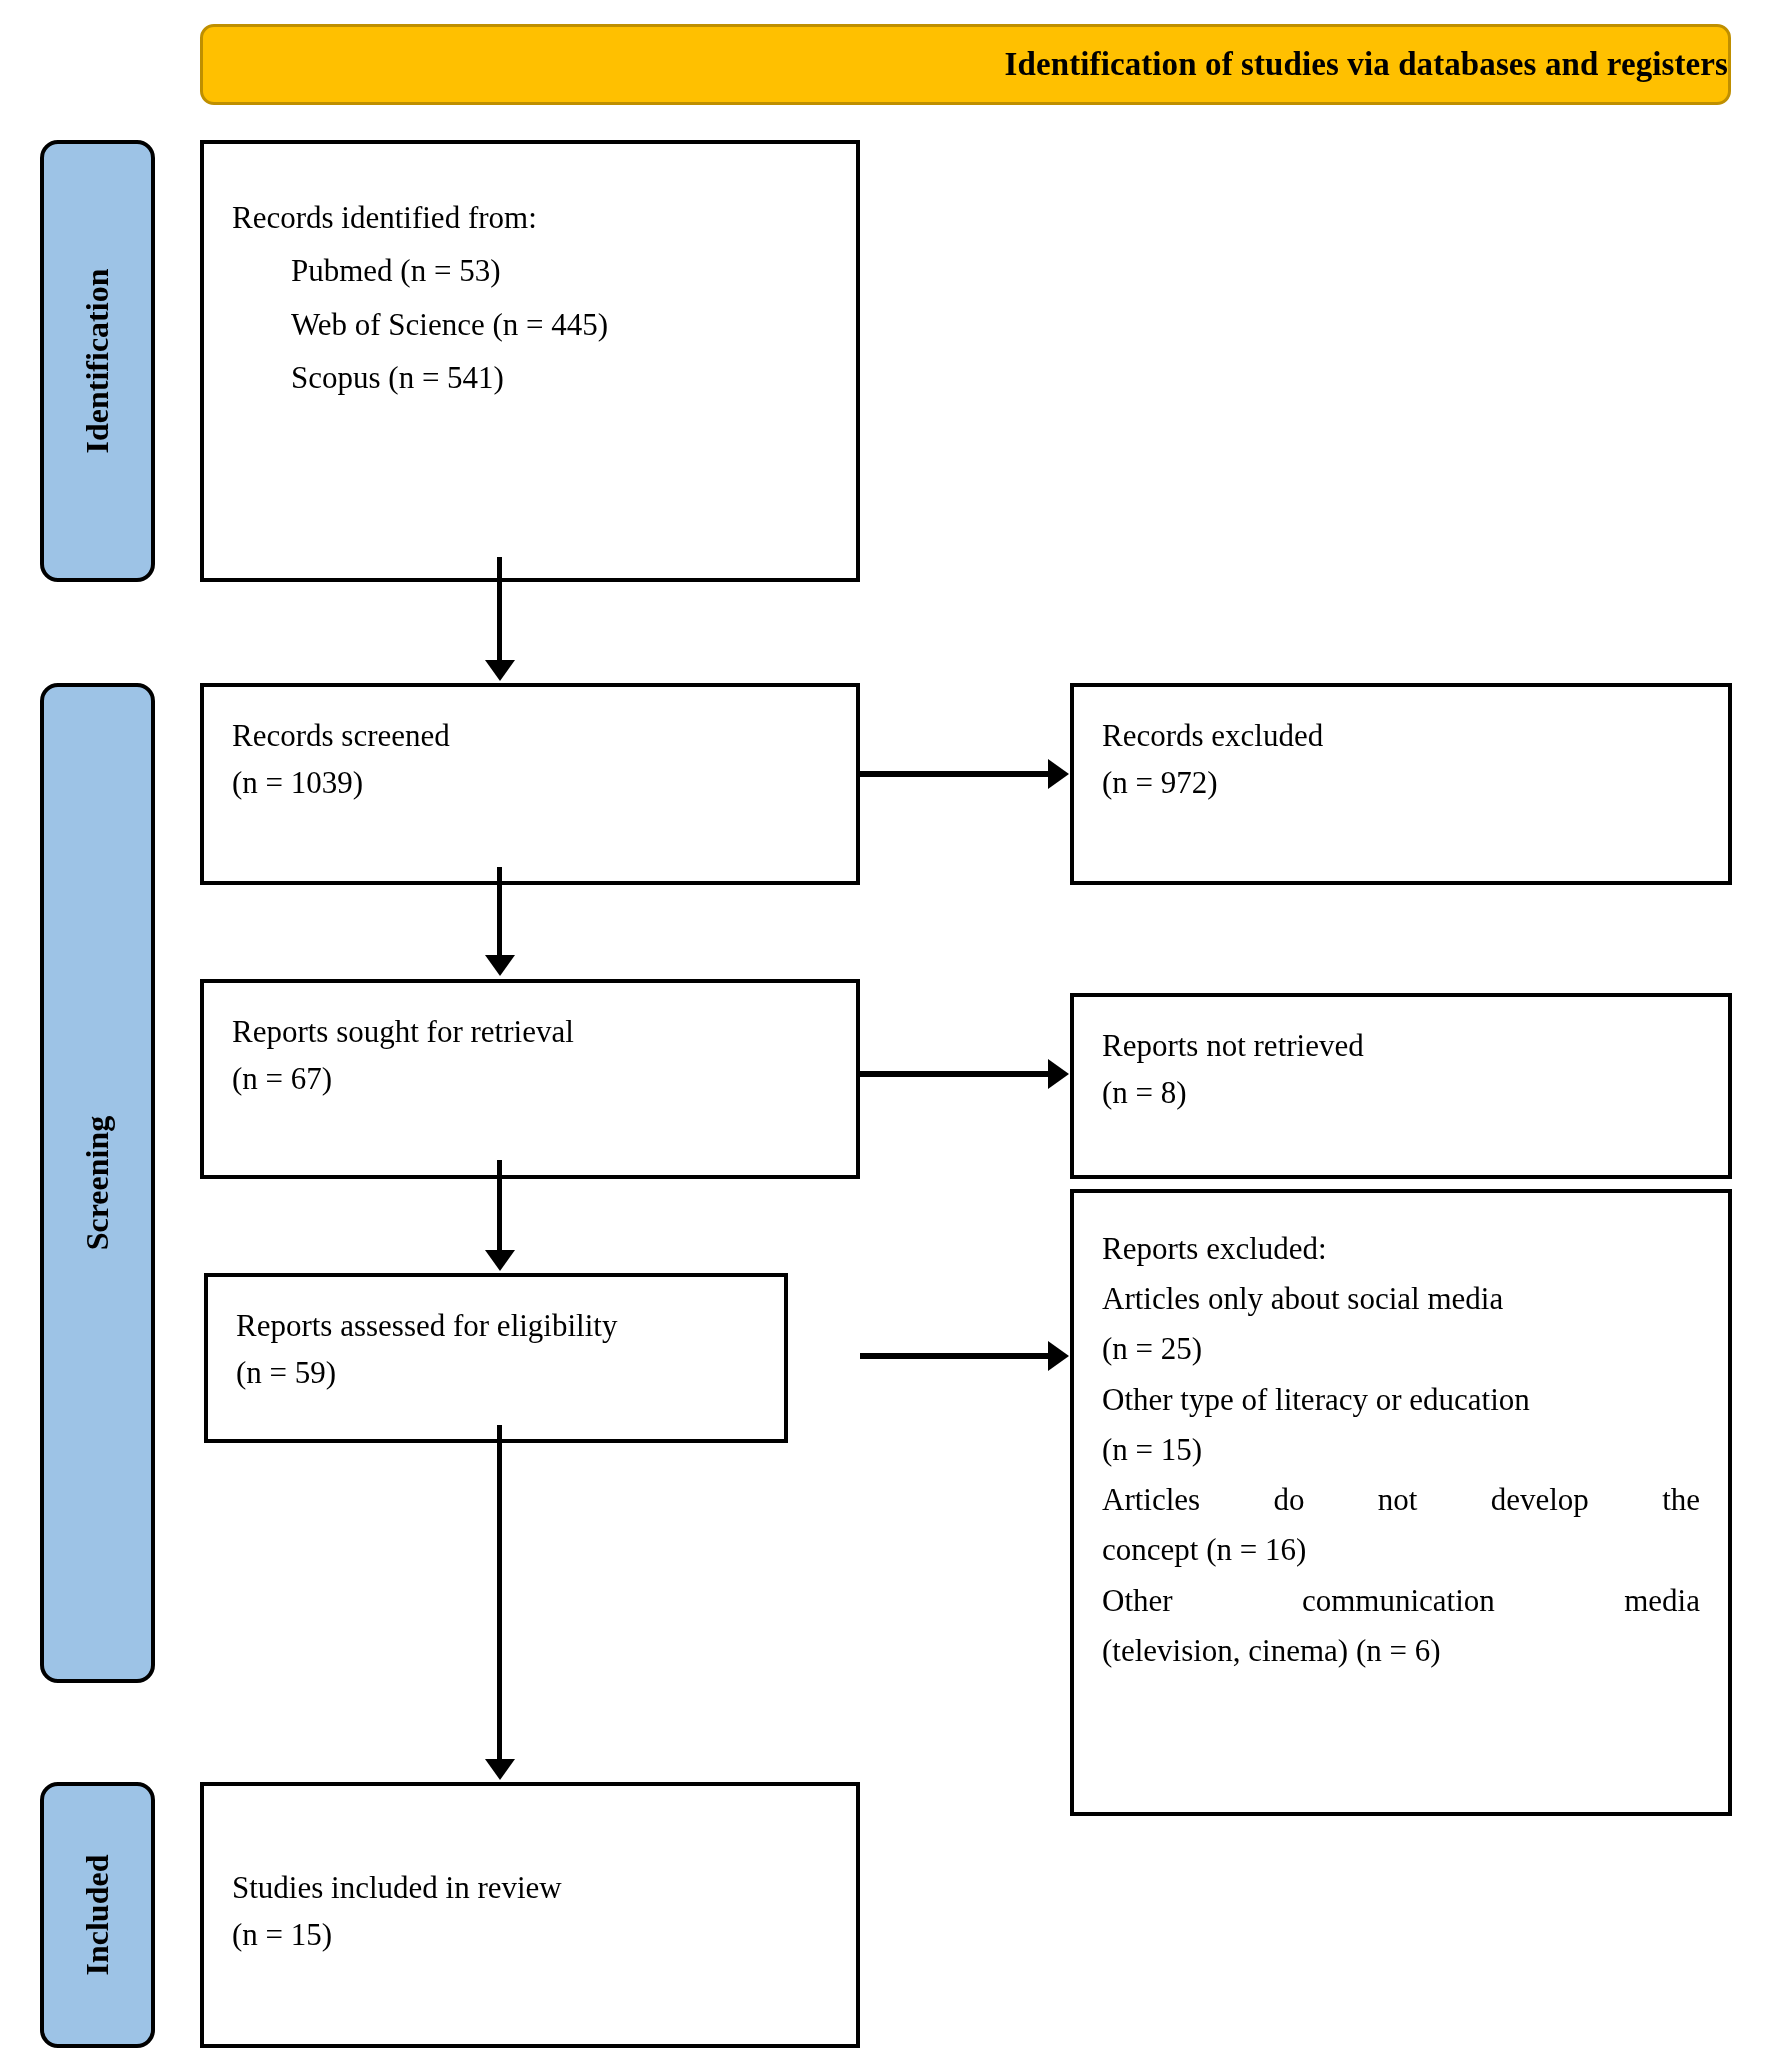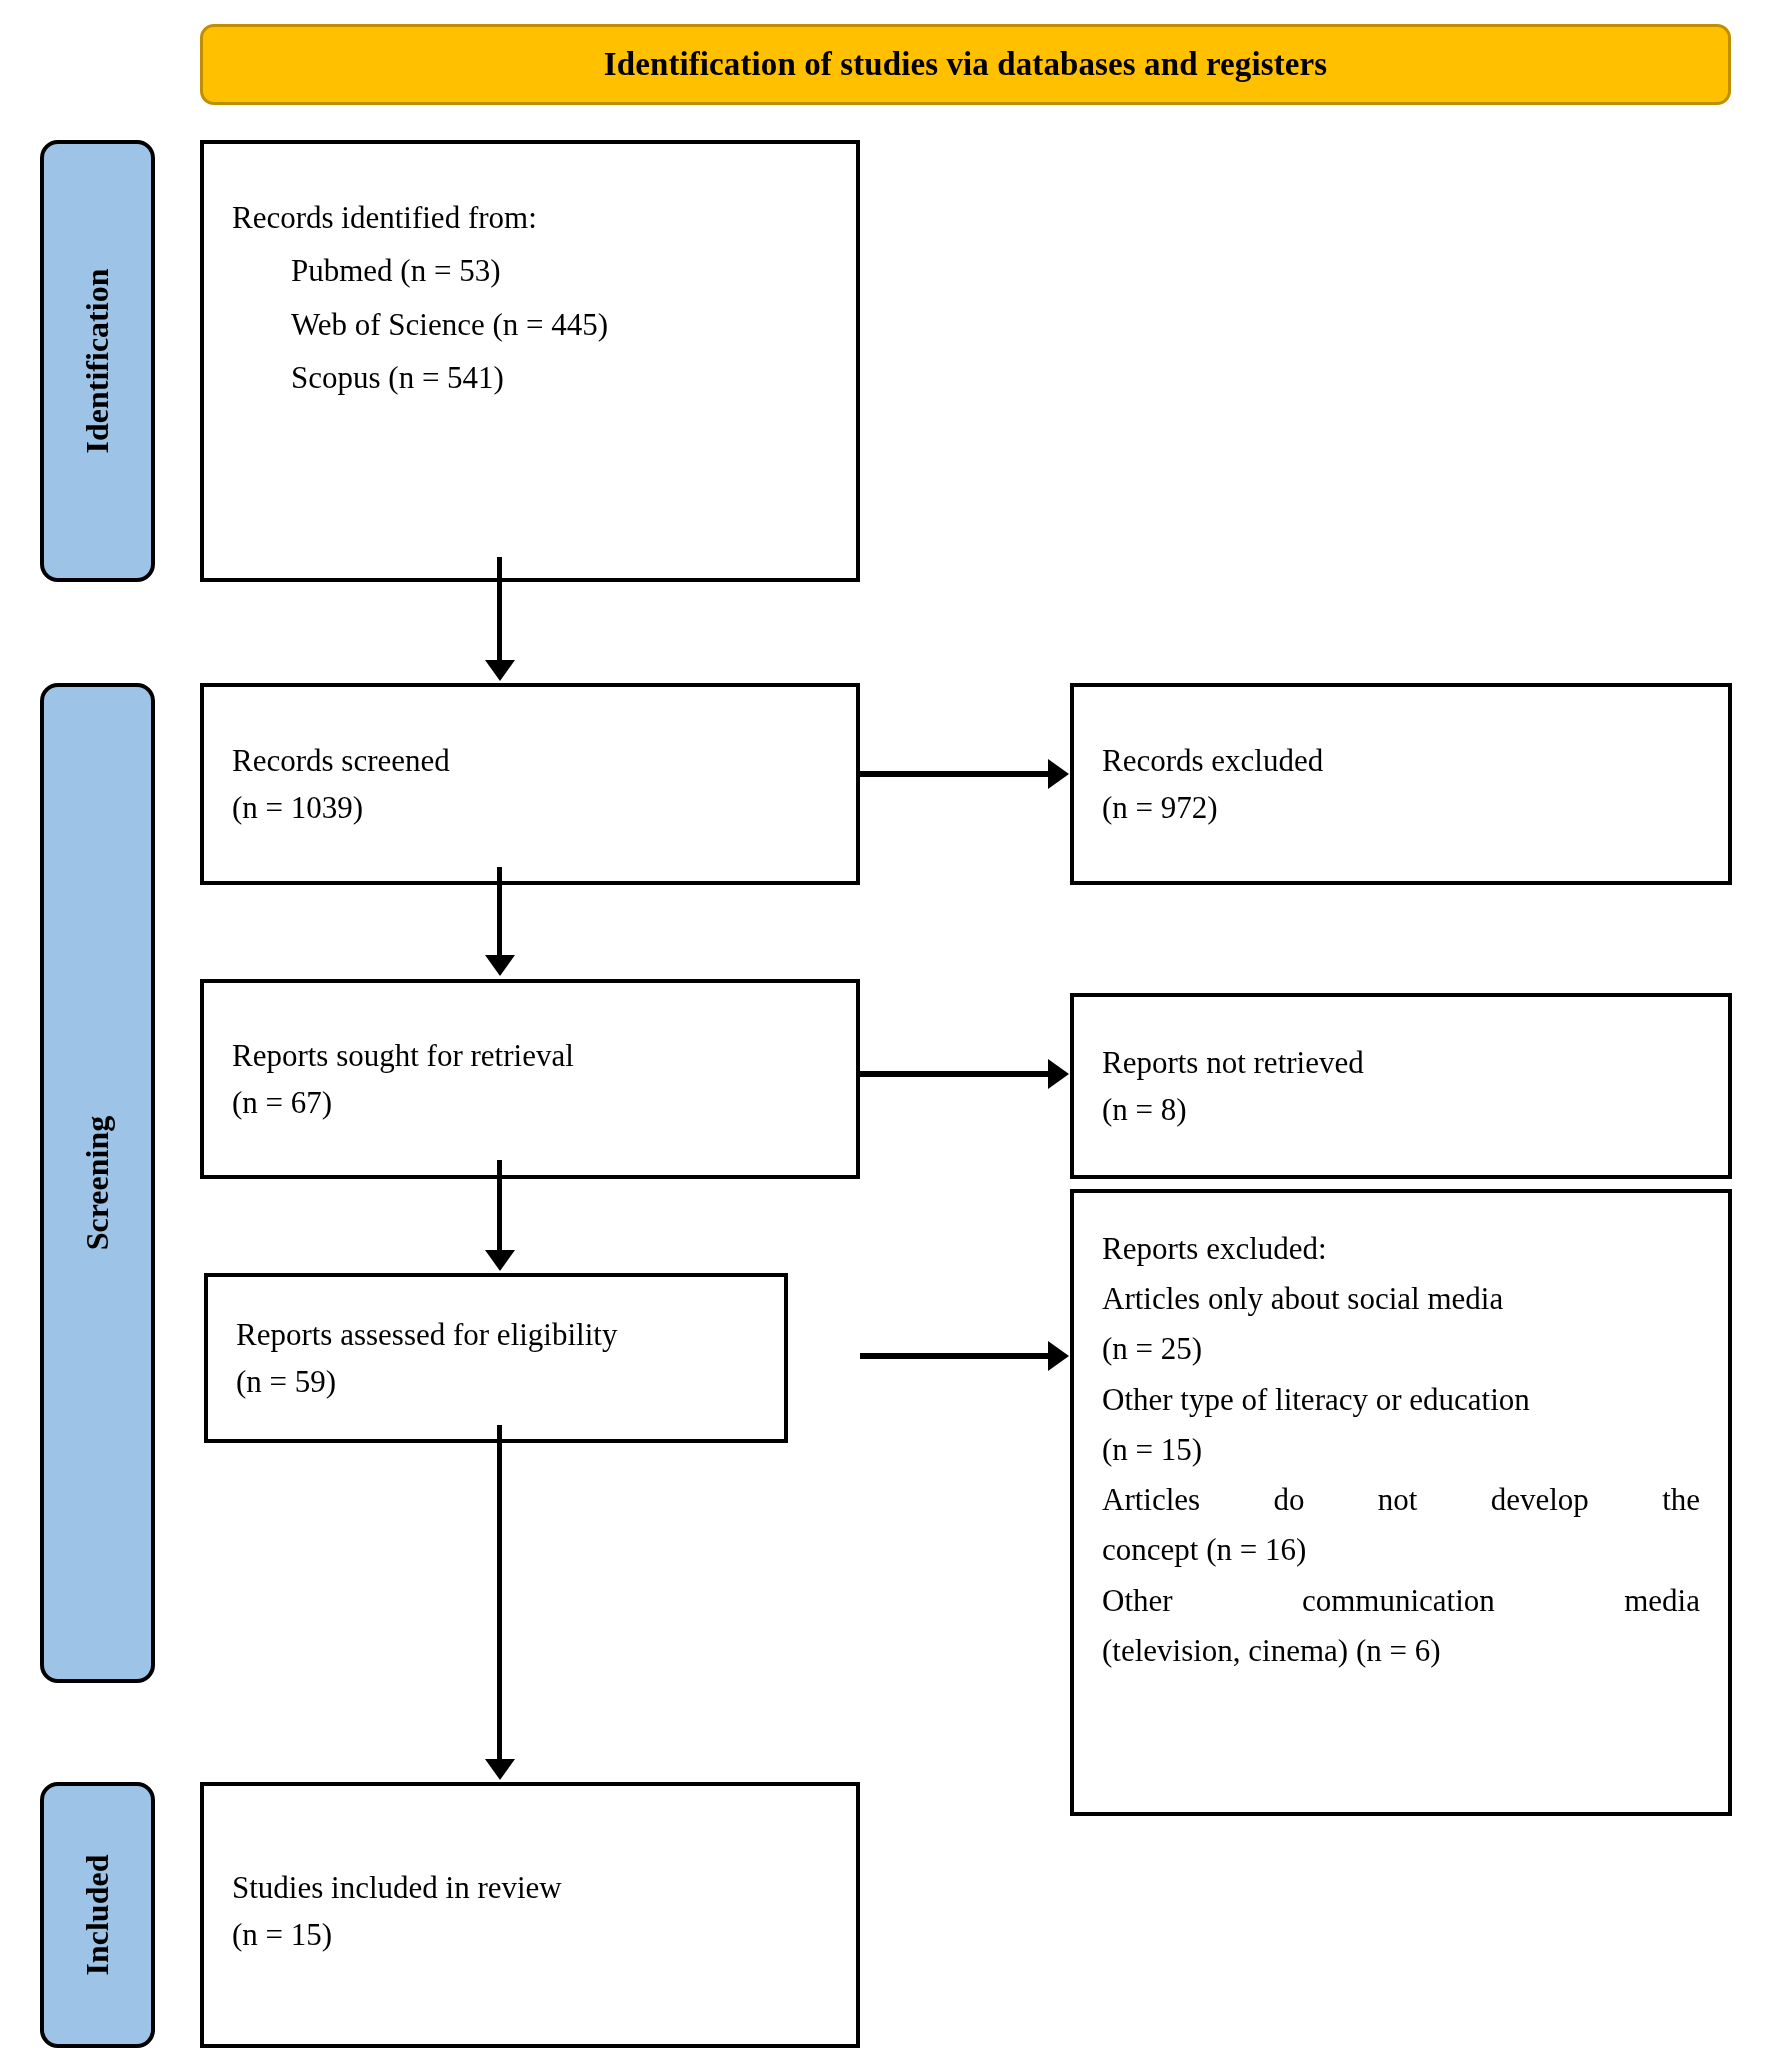--- a/index.html
+++ b/index.html
@@ -26,21 +26,21 @@
     left: 200px;
     top: 24px;
     width: 1531px;
     height: 81px;
     background: #FFC000;
     border: 3.7px solid #BF8F00;
     border-radius: 14px;
     box-sizing: border-box;
     display: flex;
     align-items: center;
-    justify-content: center;
+    justify-content: flex-end;
   }
   .header-banner-title {
     font-size: 33px;
     font-weight: bold;
     letter-spacing: 0.1px;
     color: #000000;
     text-align: center;
     line-height: 1.1;
   }
 
@@ -70,21 +70,20 @@
 
   
   .box {
     position: absolute;
     background: #ffffff;
     border: 4.3px solid #000000;
     box-sizing: border-box;
     padding: 24.5px 28px;
     display: flex;
     flex-direction: column;
-    justify-content: center;
   }
   .box-line {
     font-size: 31px;
     line-height: 1.52;
     color: #000000;
     white-space: nowrap;
   }
   .box-line.indent { padding-left: 59px; }
   .box-line.wrap { white-space: normal; }
   .box-line.justify {

